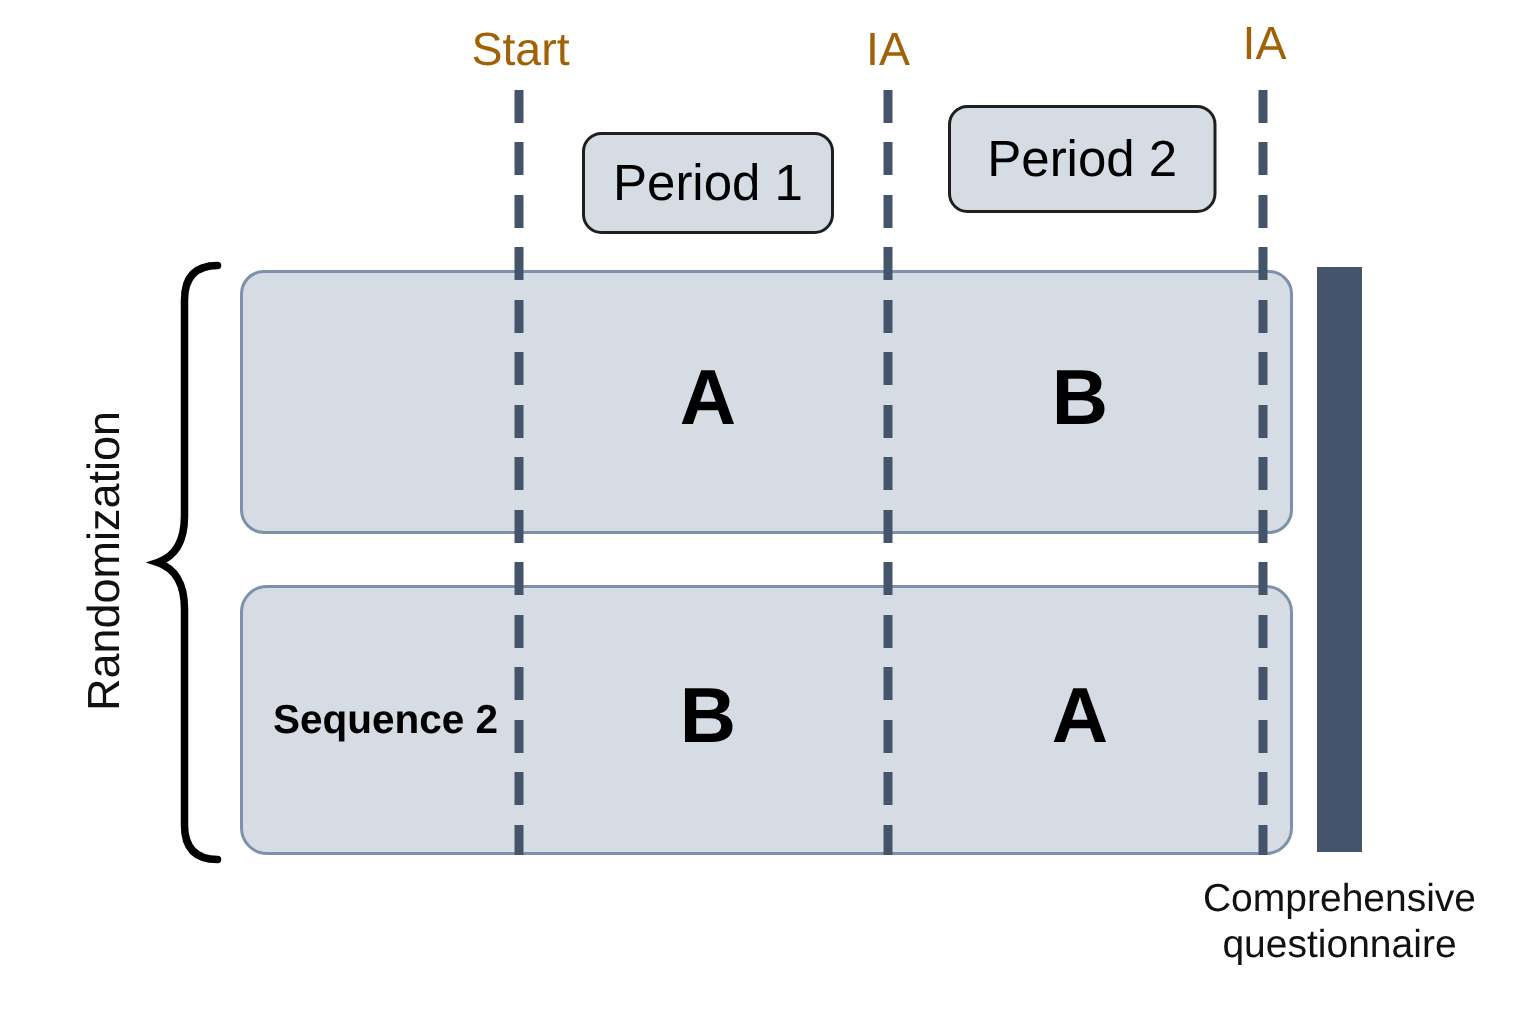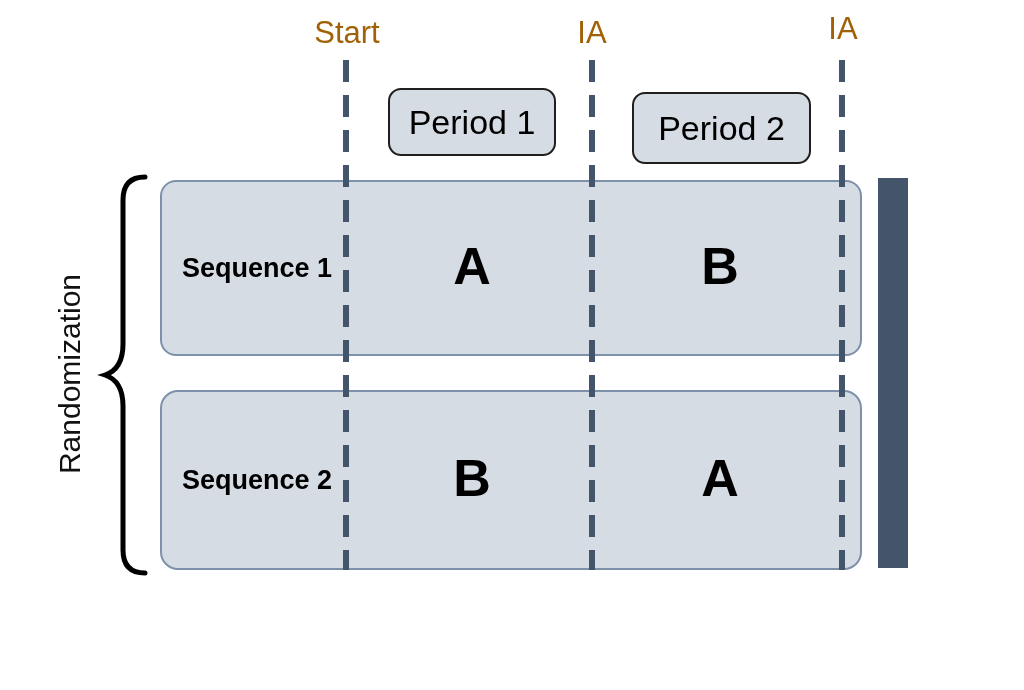--- a/index.html
+++ b/index.html
@@ -61,37 +61,37 @@
   <div class="tl-label" style="left:592px;top:15px;">IA</div>
   <div class="tl-label" style="left:843px;top:11px;">IA</div>
 
   <div class="dash-line" style="left:343px;"></div>
   <div class="dash-line" style="left:589px;"></div>
   <div class="dash-line" style="left:839px;"></div>
 
   <div class="period-box" style="left:388px;top:88px;width:164px;height:64px;">
     <span>Period 1</span>
   </div>
-  <div class="period-box" style="left:632px;top:92px;width:175px;height:68px;">
+  <div class="period-box" style="left:632px;top:70px;width:175px;height:68px;">
     <span>Period 2</span>
   </div>
 
   <div class="seq-row" style="top:180px;height:176px;">
-    <div class="seq-label">Sequence 1</div>
     <div class="cell-letter cell-p1">A</div>
     <div class="cell-letter cell-p2">B</div>
   </div>
 
   <div class="seq-row" style="top:390px;height:180px;border-radius:18px;">
     <div class="seq-label">Sequence 2</div>
     <div class="cell-letter cell-p1">B</div>
     <div class="cell-letter cell-p2">A</div>
   </div>
 
   <svg class="brace-svg" width="56" height="406" viewBox="0 0 56 406">
     <path d="M49 5 Q27 5 27 28 L27 172 Q27 197 9 203 Q27 209 27 234 L27 378 Q27 401 49 401" fill="none" stroke="#000000" stroke-width="5" stroke-linecap="round"></path>
   </svg>
   <div class="randomization">Randomization</div>
 
   <div class="quest-bar"></div>
 
+  <div class="quest-label">Comprehensive questionnaire</div>
 
 </div>
 
 </body></html>

